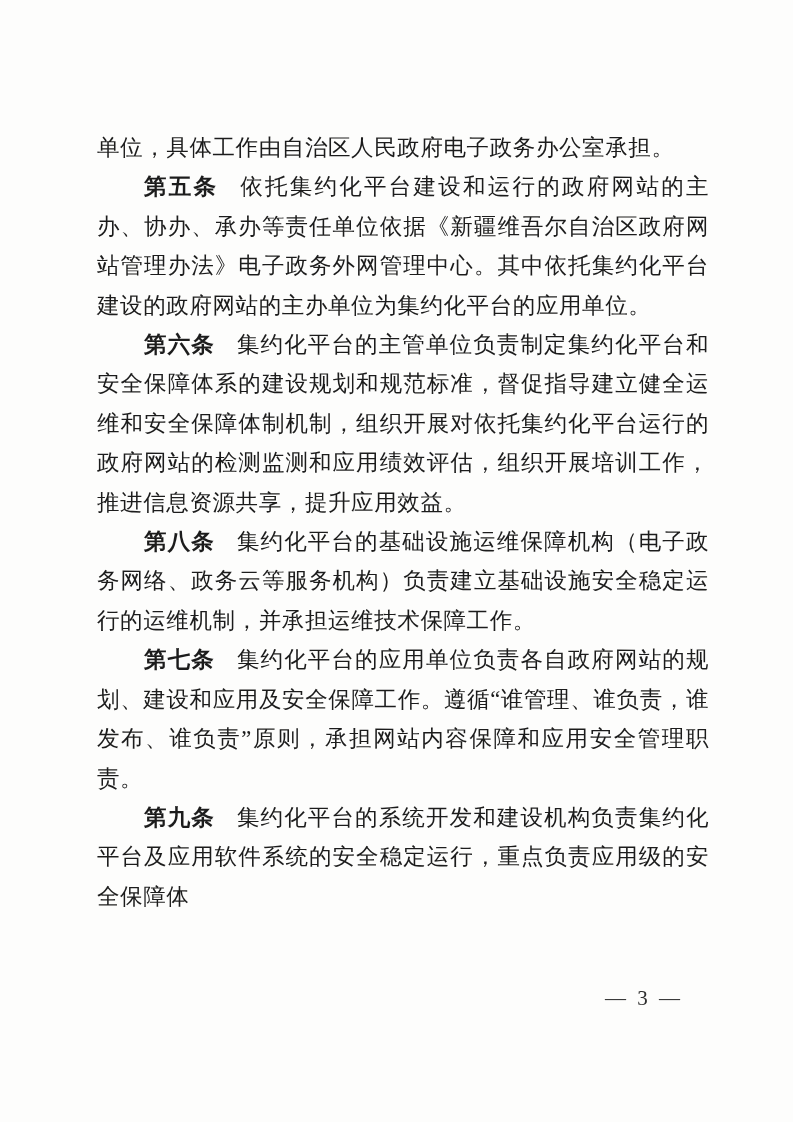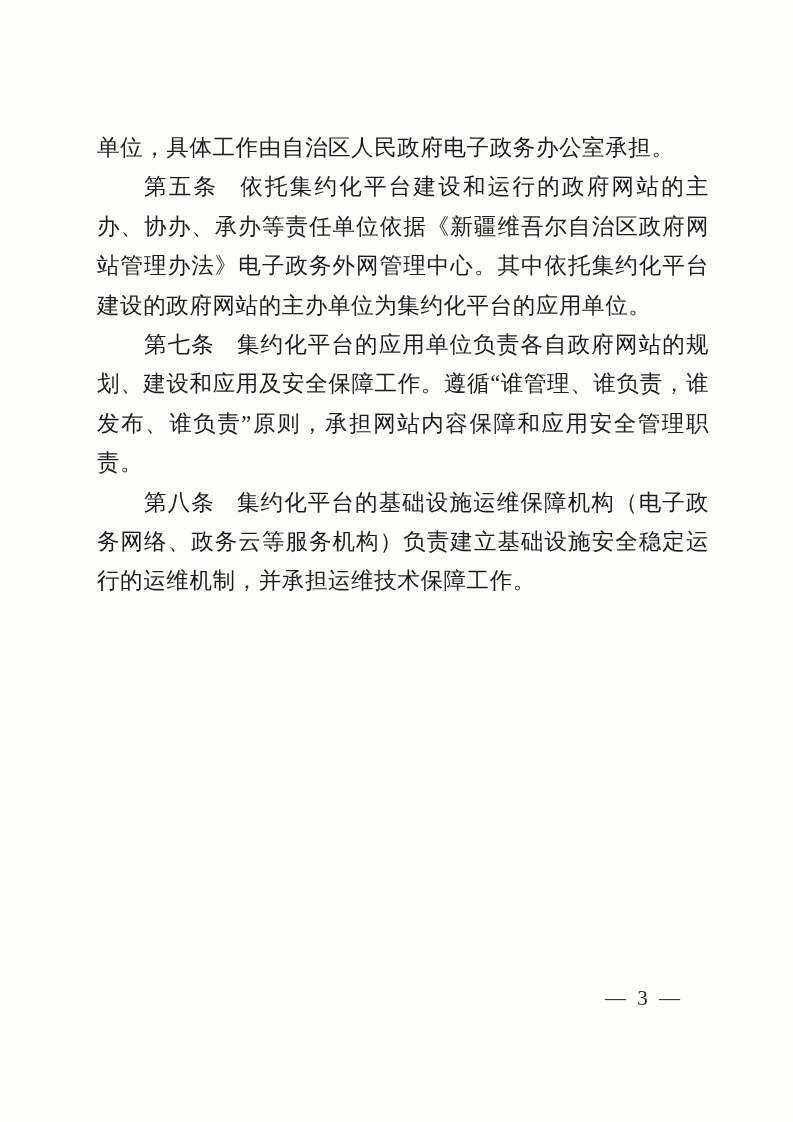--- a/index.html
+++ b/index.html
@@ -28,21 +28,21 @@
     letter-spacing: 0.6px;
   }
   .content p {
     margin: 0;
     padding: 0;
   }
   .content p.indent {
     text-indent: 47px;
   }
   .article-no {
-    font-weight: normal;
+    font-weight: bold;
     font-family: "Liberation Sans", sans-serif;
     margin-right: 22px;
   }
   .page-footer {
     position: absolute;
     top: 986px;
     left: 0;
     right: 113px;
     text-align: right;
     font-size: 21px;
@@ -53,21 +53,23 @@
 </style>
 </head>
 <body>
 
 <div class="page">
 
   <main class="content">
 
   <p class=""><span>单位，具体工作由自治区人民政府电子政务办公室承担。</span></p>
       <p class="indent"><span class="article-no">第五条</span><span>依托集约化平台建设和运行的政府网站的主办、协办、承办等责任单位依据《新疆维吾尔自治区政府网站管理办法》电子政务外网管理中心。其中依托集约化平台建设的政府网站的主办单位为集约化平台的应用单位。</span></p>
+      <p class="indent"><span class="article-no">第六条</span><span>集约化平台的主管单位负责制定集约化平台和安全保障体系的建设规划和规范标准，督促指导建立健全运维和安全保障体制机制，组织开展对依托集约化平台运行的政府网站的检测监测和应用绩效评估，组织开展培训工作，推进信息资源共享，提升应用效益。</span></p>
+      <p class="indent"><span class="article-no">第八条</span><span>集约化平台的基础设施运维保障机构（电子政务网络、政务云等服务机构）负责建立基础设施安全稳定运行的运维机制，并承担运维技术保障工作。</span></p>
       <p class="indent"><span class="article-no">第七条</span><span>集约化平台的应用单位负责各自政府网站的规划、建设和应用及安全保障工作。遵循“谁管理、谁负责，谁发布、谁负责”原则，承担网站内容保障和应用安全管理职责。</span></p>
-      <p class="indent"><span class="article-no">第八条</span><span>集约化平台的基础设施运维保障机构（电子政务网络、政务云等服务机构）负责建立基础设施安全稳定运行的运维机制，并承担运维技术保障工作。</span></p>
+      <p class="indent"><span class="article-no">第九条</span><span>集约化平台的系统开发和建设机构负责集约化平台及应用软件系统的安全稳定运行，重点负责应用级的安全保障体</span></p>
     </main>
 
   <footer class="page-footer">
     <span>— 3 —</span>
   </footer>
 
 </div>
 
 </body></html>

